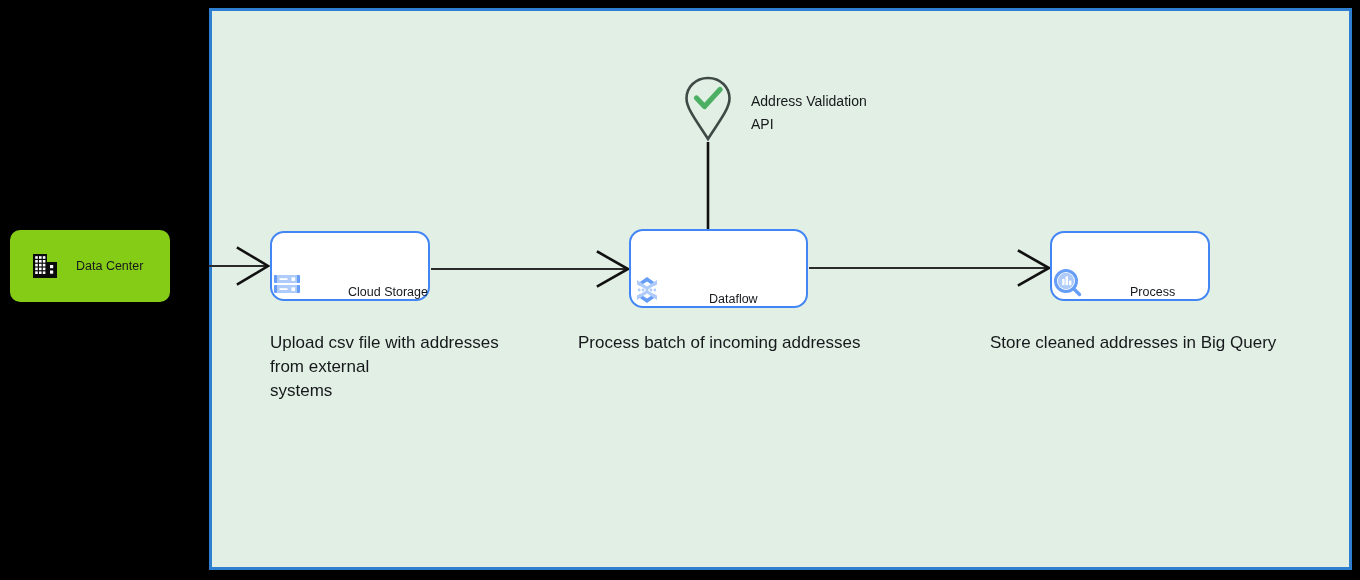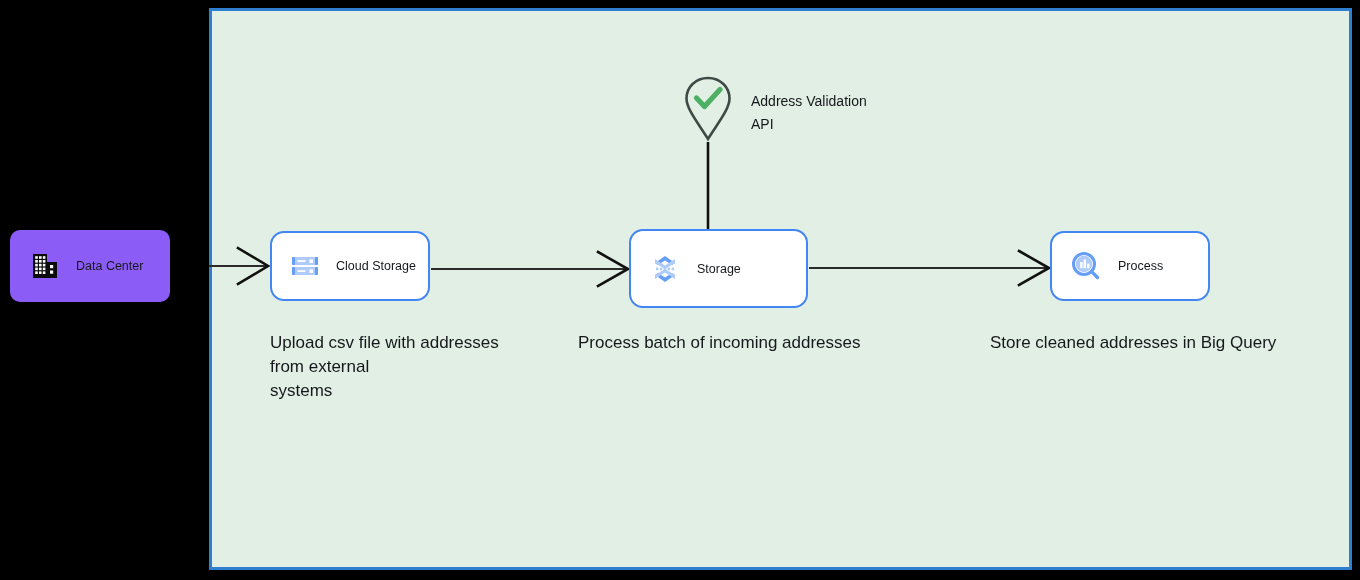--- a/index.html
+++ b/index.html
@@ -37,44 +37,44 @@
     pointer-events: none;
   }
 
   
   #datacenter-node {
     position: absolute;
     left: 10px;
     top: 230px;
     width: 160px;
     height: 72px;
-    background: #8b5cf6;
+    background: #84cc16;
     border-radius: 10px;
     display: flex;
     align-items: center;
     padding-left: 20px;
     box-sizing: border-box;
   }
   #datacenter-node .node-label {
     font-size: 12.5px;
     color: #16191c;
     margin-left: 16px;
     white-space: nowrap;
   }
 
   
   .gcp-node {
     position: absolute;
     background: #ffffff;
     border: 2.5px solid #4285f4;
     border-radius: 14px;
     display: flex;
-    align-items: center;
+    align-items: flex-end;
     box-sizing: border-box;
-    padding-left: 18px;
+    gap: 30px;
   }
   .gcp-node .node-label {
     font-size: 12.5px;
     color: #16191c;
     margin-left: 16px;
     white-space: nowrap;
   }
   #cloudstorage-node {
     left: 270px;
     top: 231px;
@@ -216,21 +216,21 @@
 
       <g fill="#aecbfa">
         <circle cx="8.2" cy="16" r="1.4"></circle>
         <circle cx="12.1" cy="16" r="1.4"></circle>
         <circle cx="16" cy="16" r="1.4"></circle>
         <circle cx="19.9" cy="16" r="1.4"></circle>
         <circle cx="23.8" cy="16" r="1.4"></circle>
       </g>
     </svg>
   </span>
-  <span class="node-label">Storage</span>
+  <span class="node-label">Dataflow</span>
 </div>
 
 <div id="bigquery-node" class="gcp-node">
   <span>
     <svg class="icon-svg" width="32" height="32" viewBox="0 0 32 32" xmlns="http://www.w3.org/2000/svg">
       <circle cx="14" cy="14" r="10.5" fill="none" stroke="#669df6" stroke-width="3"></circle>
       <circle cx="14" cy="14" r="8.2" fill="#aecbfa"></circle>
       <g fill="#ffffff">
         <rect x="10.2" y="12.0" width="2.4" height="6.2"></rect>
         <rect x="13.6" y="9.4" width="2.4" height="8.8"></rect>

